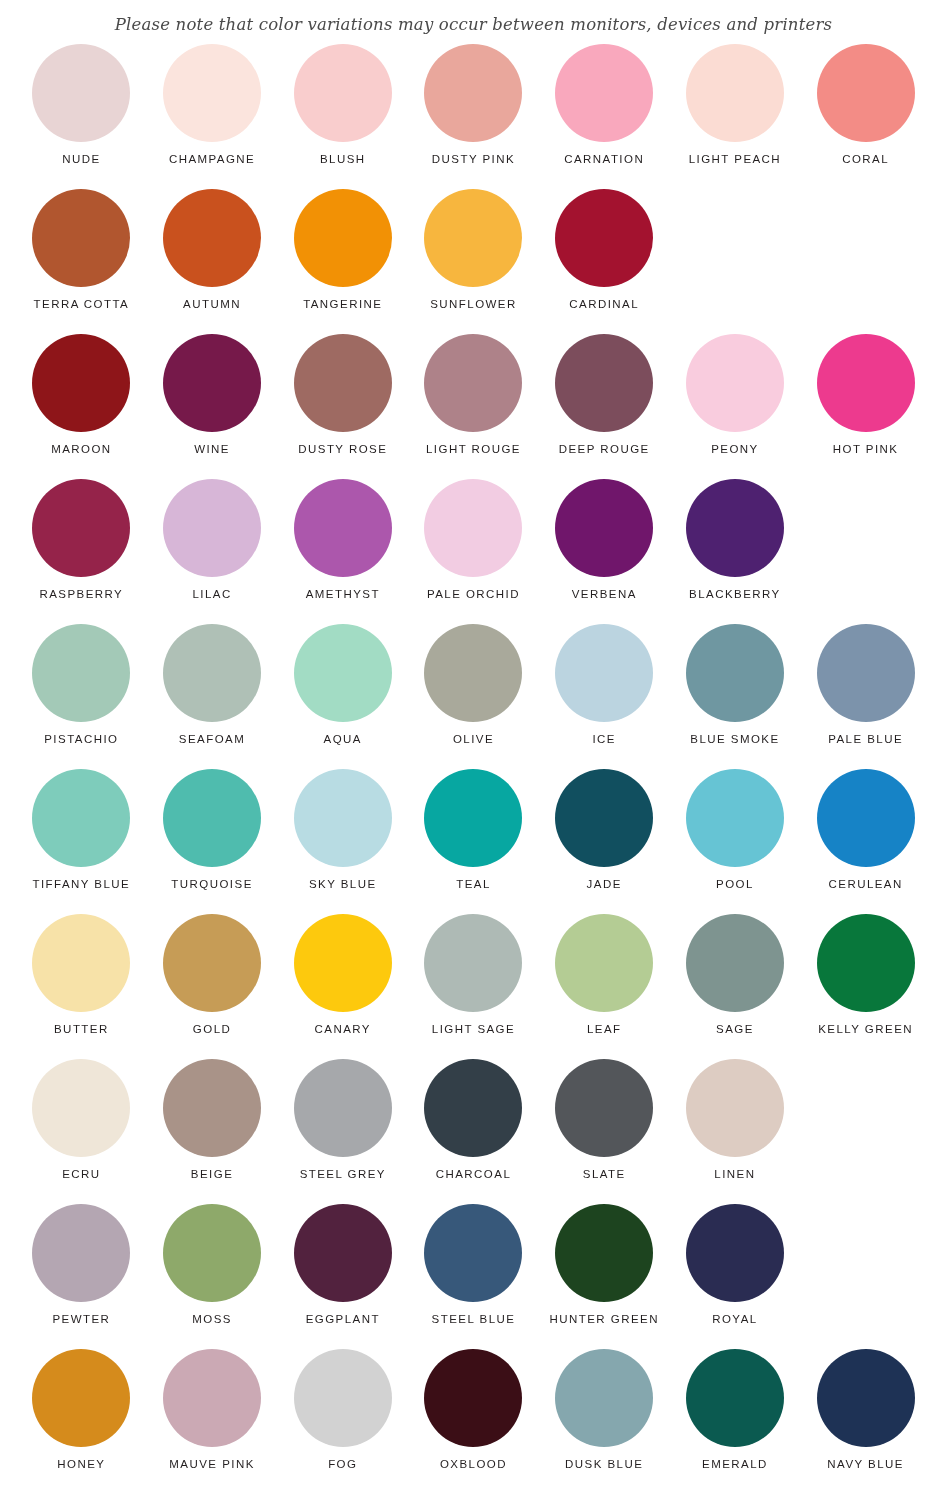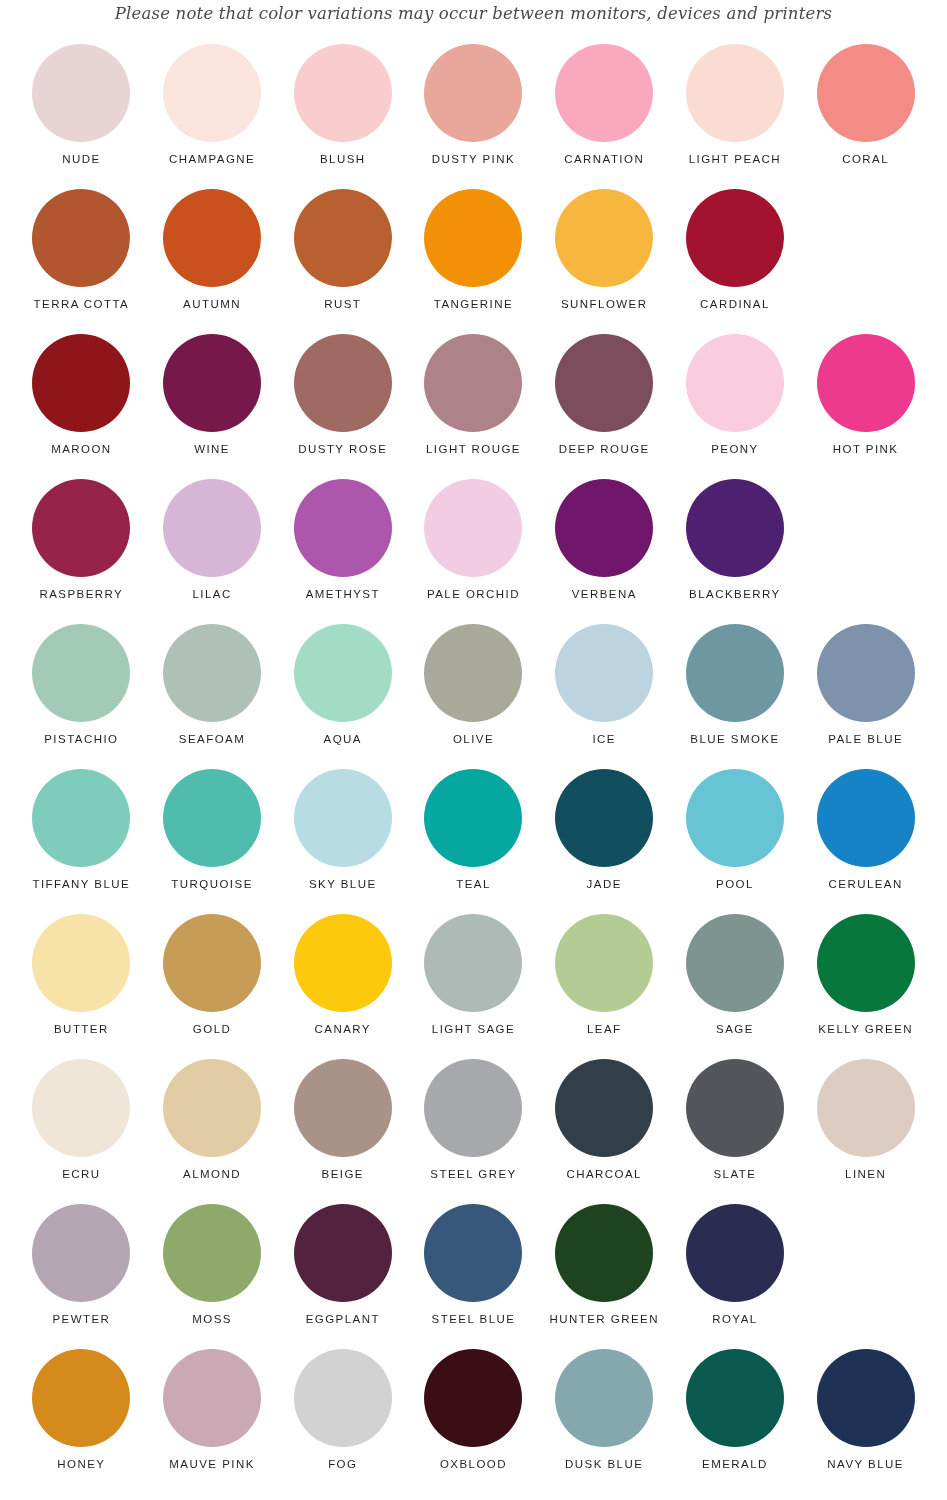--- a/index.html
+++ b/index.html
@@ -21,21 +21,21 @@
     height: 1500px;
     position: relative;
     background: #ffffff;
     box-sizing: border-box;
   }
 
   
   .note-bar {
     height: 44px;
     display: flex;
-    align-items: flex-start;
+    align-items: center;
     justify-content: center;
     padding-top: 4px;
     box-sizing: border-box;
   }
   .note-text {
     font-family: "DejaVu Serif", "Liberation Serif", serif;
     font-style: italic;
     font-size: 16.5px;
     letter-spacing: 0.2px;
     color: #4a4a4a;
@@ -123,24 +123,20 @@
       <div class="swatch-row">
         <div class="swatch-cell">
           <div class="swatch-dot" style="background: rgb(177, 86, 47);"></div>
           <div class="swatch-label">TERRA COTTA</div>
         </div>
         <div class="swatch-cell">
           <div class="swatch-dot" style="background: rgb(201, 81, 30);"></div>
           <div class="swatch-label">AUTUMN</div>
         </div>
         <div class="swatch-cell">
-          <div class="swatch-dot" style="background: rgb(184, 96, 47);"></div>
-          <div class="swatch-label">RUST</div>
-        </div>
-        <div class="swatch-cell">
           <div class="swatch-dot" style="background: rgb(242, 145, 5);"></div>
           <div class="swatch-label">TANGERINE</div>
         </div>
         <div class="swatch-cell">
           <div class="swatch-dot" style="background: rgb(247, 182, 62);"></div>
           <div class="swatch-label">SUNFLOWER</div>
         </div>
         <div class="swatch-cell">
           <div class="swatch-dot" style="background: rgb(163, 18, 47);"></div>
           <div class="swatch-label">CARDINAL</div>
@@ -291,24 +287,20 @@
           <div class="swatch-dot" style="background: rgb(8, 119, 59);"></div>
           <div class="swatch-label">KELLY GREEN</div>
         </div>
       </div>
       <div class="swatch-row">
         <div class="swatch-cell">
           <div class="swatch-dot" style="background: rgb(239, 230, 216);"></div>
           <div class="swatch-label">ECRU</div>
         </div>
         <div class="swatch-cell">
-          <div class="swatch-dot" style="background: rgb(225, 204, 164);"></div>
-          <div class="swatch-label">ALMOND</div>
-        </div>
-        <div class="swatch-cell">
           <div class="swatch-dot" style="background: rgb(169, 147, 136);"></div>
           <div class="swatch-label">BEIGE</div>
         </div>
         <div class="swatch-cell">
           <div class="swatch-dot" style="background: rgb(166, 168, 171);"></div>
           <div class="swatch-label">STEEL GREY</div>
         </div>
         <div class="swatch-cell">
           <div class="swatch-dot" style="background: rgb(51, 63, 72);"></div>
           <div class="swatch-label">CHARCOAL</div>

